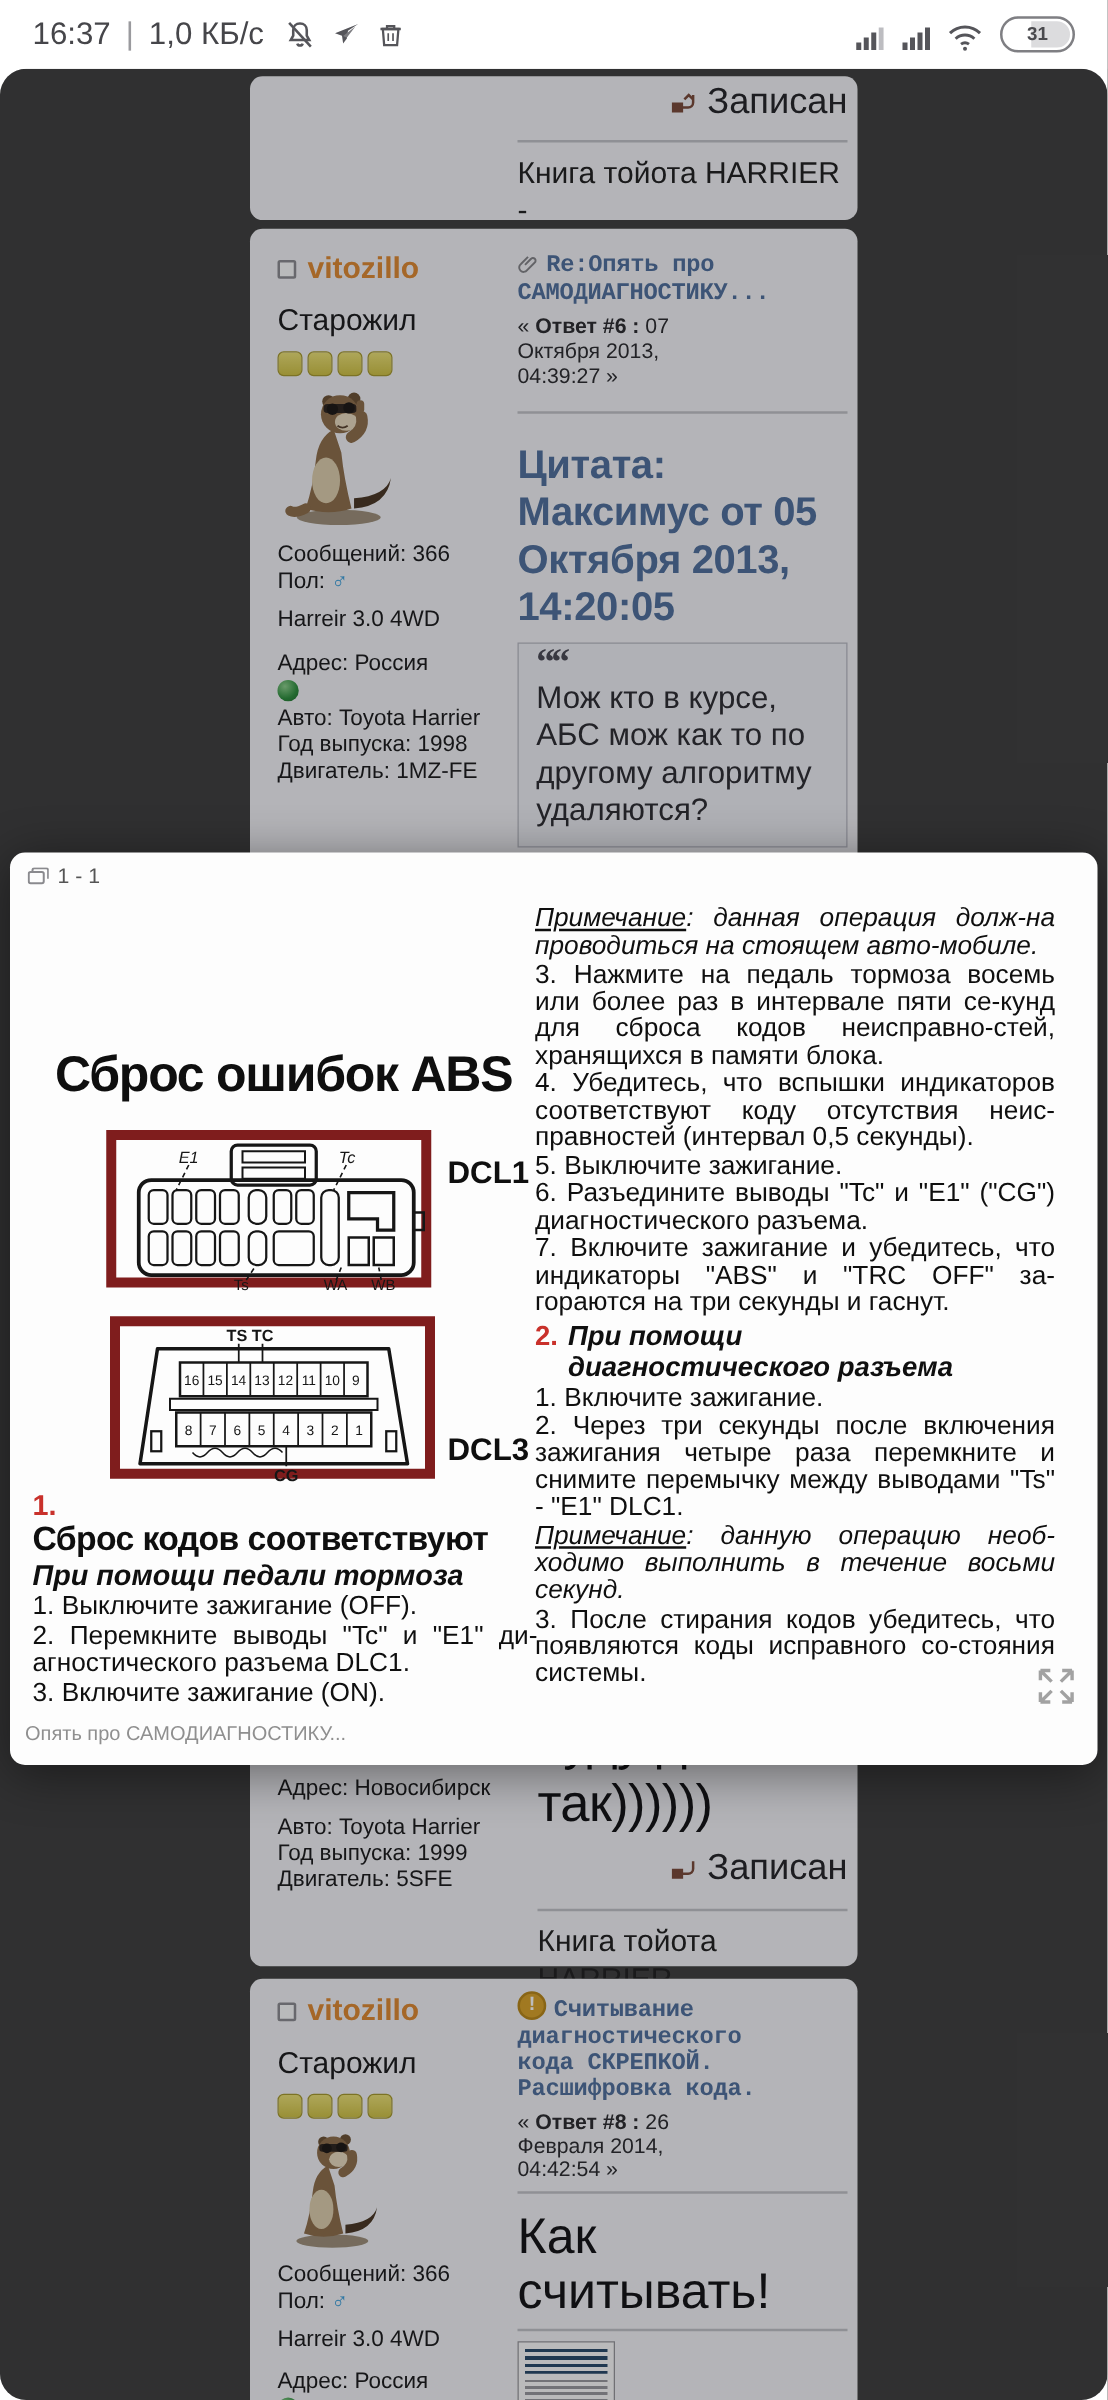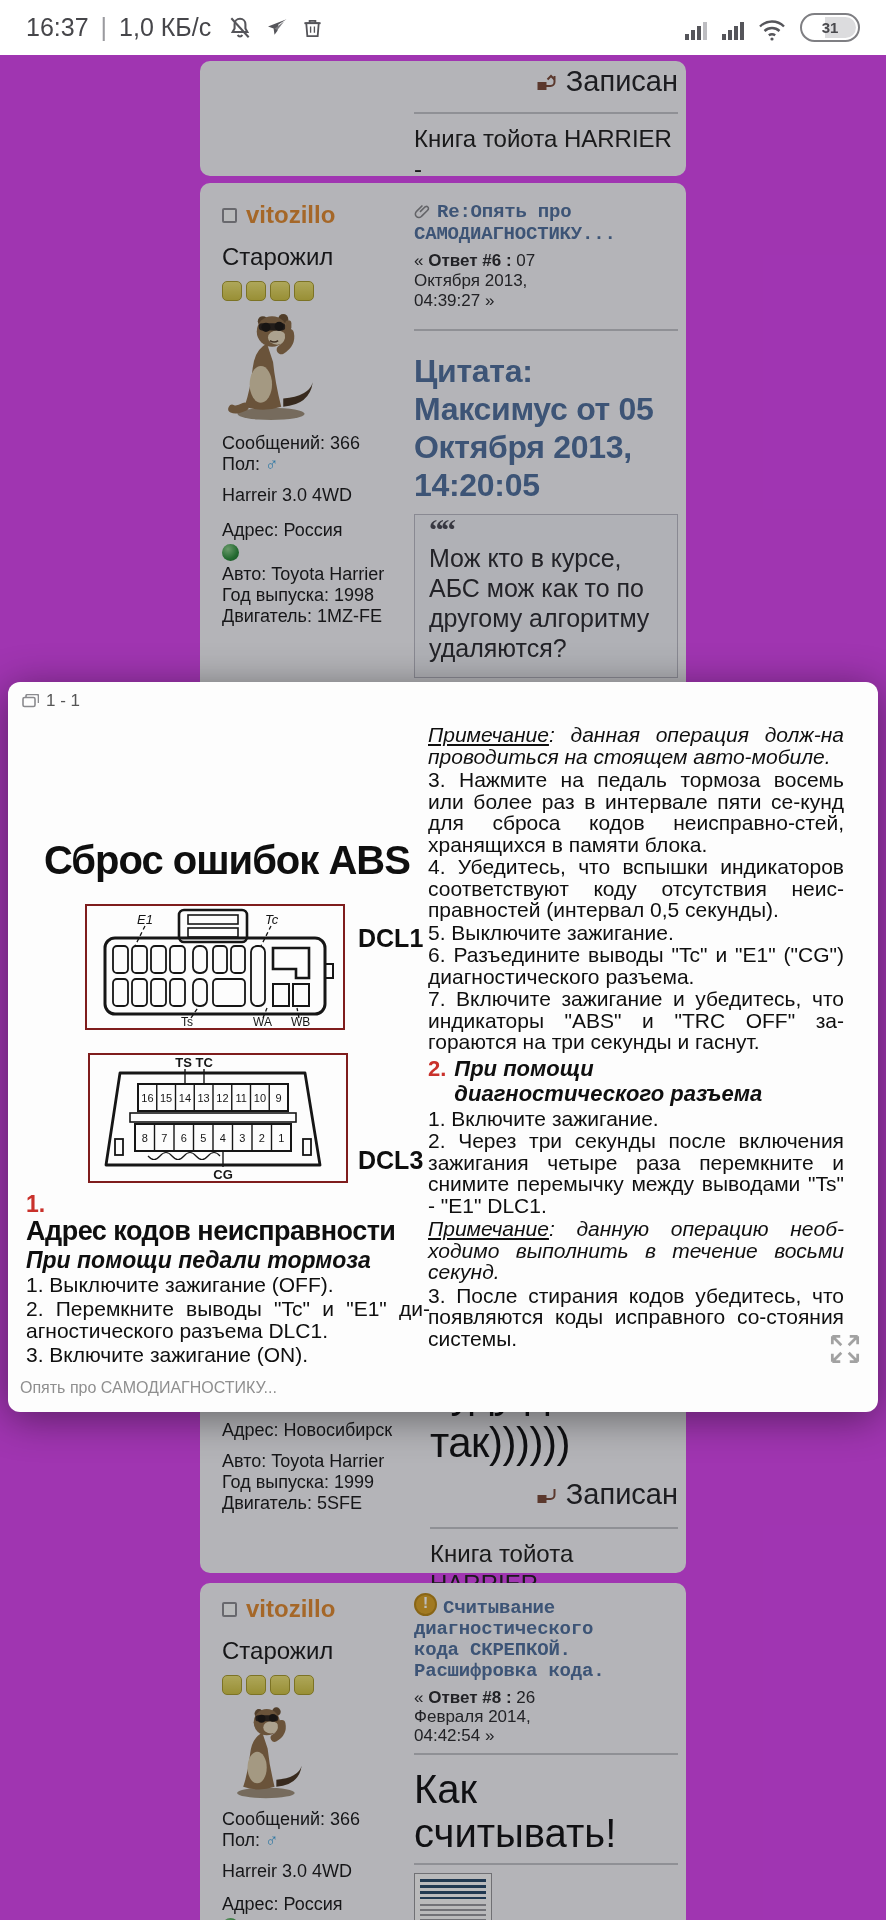--- a/index.html
+++ b/index.html
@@ -13,21 +13,21 @@
   .sb-left{display:flex;align-items:center;gap:10px;font-size:25px;}
   .sb-sep{color:#9a9a9e;font-weight:300;margin:0 2px;}
   .sb-icons{display:flex;align-items:center;gap:12px;margin-left:6px;}
   .sb-right{display:flex;align-items:flex-end;gap:13px;}
   .batt{position:relative;width:60px;height:29px;border:2.5px solid #7f7f83;border-radius:15px;
     display:flex;align-items:center;justify-content:center;overflow:hidden;}
   .batt-fill{position:absolute;right:2px;top:2px;bottom:2px;width:56%;background:#dcdcde;border-radius:0 11px 11px 0;}
   .batt-num{position:relative;z-index:1;font-size:15px;font-weight:bold;color:#4a4a4e;}
 
   
-  .app{position:absolute;top:55px;left:0;width:886px;height:1865px;background:#d946ef;overflow:hidden;}
+  .app{position:absolute;top:55px;left:0;width:886px;height:1865px;background:#404040;overflow:hidden;border-radius:21px;}
   .scrim{position:absolute;inset:0;background:rgba(8,8,12,.27);z-index:5;}
   .card{position:absolute;left:200px;width:486px;background:#f4f5f8;border-radius:10px;display:flex;}
   .card-prev{top:6px;height:115px;}
   .card-p6{top:128px;height:880px;}
   .card-p7{top:1013px;height:505px;display:block;}
   .card-p8{top:1528px;height:450px;}
   .col-left{width:212px;padding:18px 0 0 22px;flex-shrink:0;}
   .col-right{flex:1;padding:18px 8px 0 2px;min-width:0;}
   .hr{height:2px;background:#c2c3c8;border:0;}
 
@@ -73,21 +73,21 @@
   .p7-right{position:absolute;left:230px;top:300px;width:248px;}
 
   
   .overlay{position:absolute;left:8px;top:627px;width:870px;height:730px;background:#fdfdfd;
     border-radius:12px;z-index:10;box-shadow:0 6px 40px rgba(0,0,0,.45);padding-left:48px;}
   .ov-head{position:absolute;left:14px;top:9px;display:flex;align-items:center;gap:7px;
     color:#555;font-size:17px;}
   .ov-caption{position:absolute;left:12px;top:697px;font-size:16px;color:#8f8f8f;}
   .scan{position:absolute;inset:0;color:#0f0f0f;}
   .scan-title{position:absolute;left:36px;top:156px;font-size:40px;font-weight:bold;letter-spacing:-1px;}
-  .fig{position:absolute;border:2px solid #7f1d1d;}
+  .fig{position:absolute;border:8px solid #7f1d1d;}
   .fig1{left:77px;top:222px;width:260px;height:126px;}
   .fig2{left:80px;top:371px;width:260px;height:130px;}
   .fig-label{position:absolute;font-size:25px;font-weight:bold;}
   .fl1{left:350px;top:242px;} .fl2{left:350px;top:464px;}
   .sec1{position:absolute;left:18px;top:510px;width:404px;}
   .sec-num{color:#c9312b;font-weight:bold;font-size:23px;line-height:24px;}
   .sec1-title{font-size:27px;font-weight:bold;line-height:31px;letter-spacing:-.5px;}
   .sec1-sub{font-size:23px;font-weight:bold;font-style:italic;line-height:27px;}
   .step{font-size:21px;line-height:22.5px;text-align:justify;}
   .scan-right{position:absolute;left:420px;top:40px;width:416px;font-size:21px;line-height:21.5px;
@@ -439,21 +439,21 @@
                 <text x="152.3" y="87">3</text>
               <text x="171.8" y="87">2</text>
                 <text x="191.3" y="87">1</text>
             </g>
           </svg>
         </div>
         <div class="fig-label fl2">DCL3</div>
 
         <div class="sec1">
           <div class="sec-num">1.</div>
-          <div class="sec1-title">Адрес кодов неисправности</div>
+          <div class="sec1-title">Сброс кодов соответствуют</div>
           <div class="sec1-sub">При помощи педали тормоза</div>
           <p class="step sp">1. Выключите зажигание (OFF).</p>
           <p class="step sp">2. Перемкните выводы "Tc" и "E1" ди-агностического разъема DLC1.</p>
           <p class="step sp">3. Включите зажигание (ON).</p>
         </div>
 
         <div class="scan-right">
           <p class="sp note"><u>Примечание</u><span>: данная операция долж-на проводиться на стоящем авто-мобиле.</span></p>
           <p class="sp">3. Нажмите на педаль тормоза восемь или более раз в интервале пяти се-кунд для сброса кодов неисправно-стей, хранящихся в памяти блока.</p>
           <p class="sp">4. Убедитесь, что вспышки индикаторов соответствуют коду отсутствия неис-правностей (интервал 0,5 секунды).</p>

